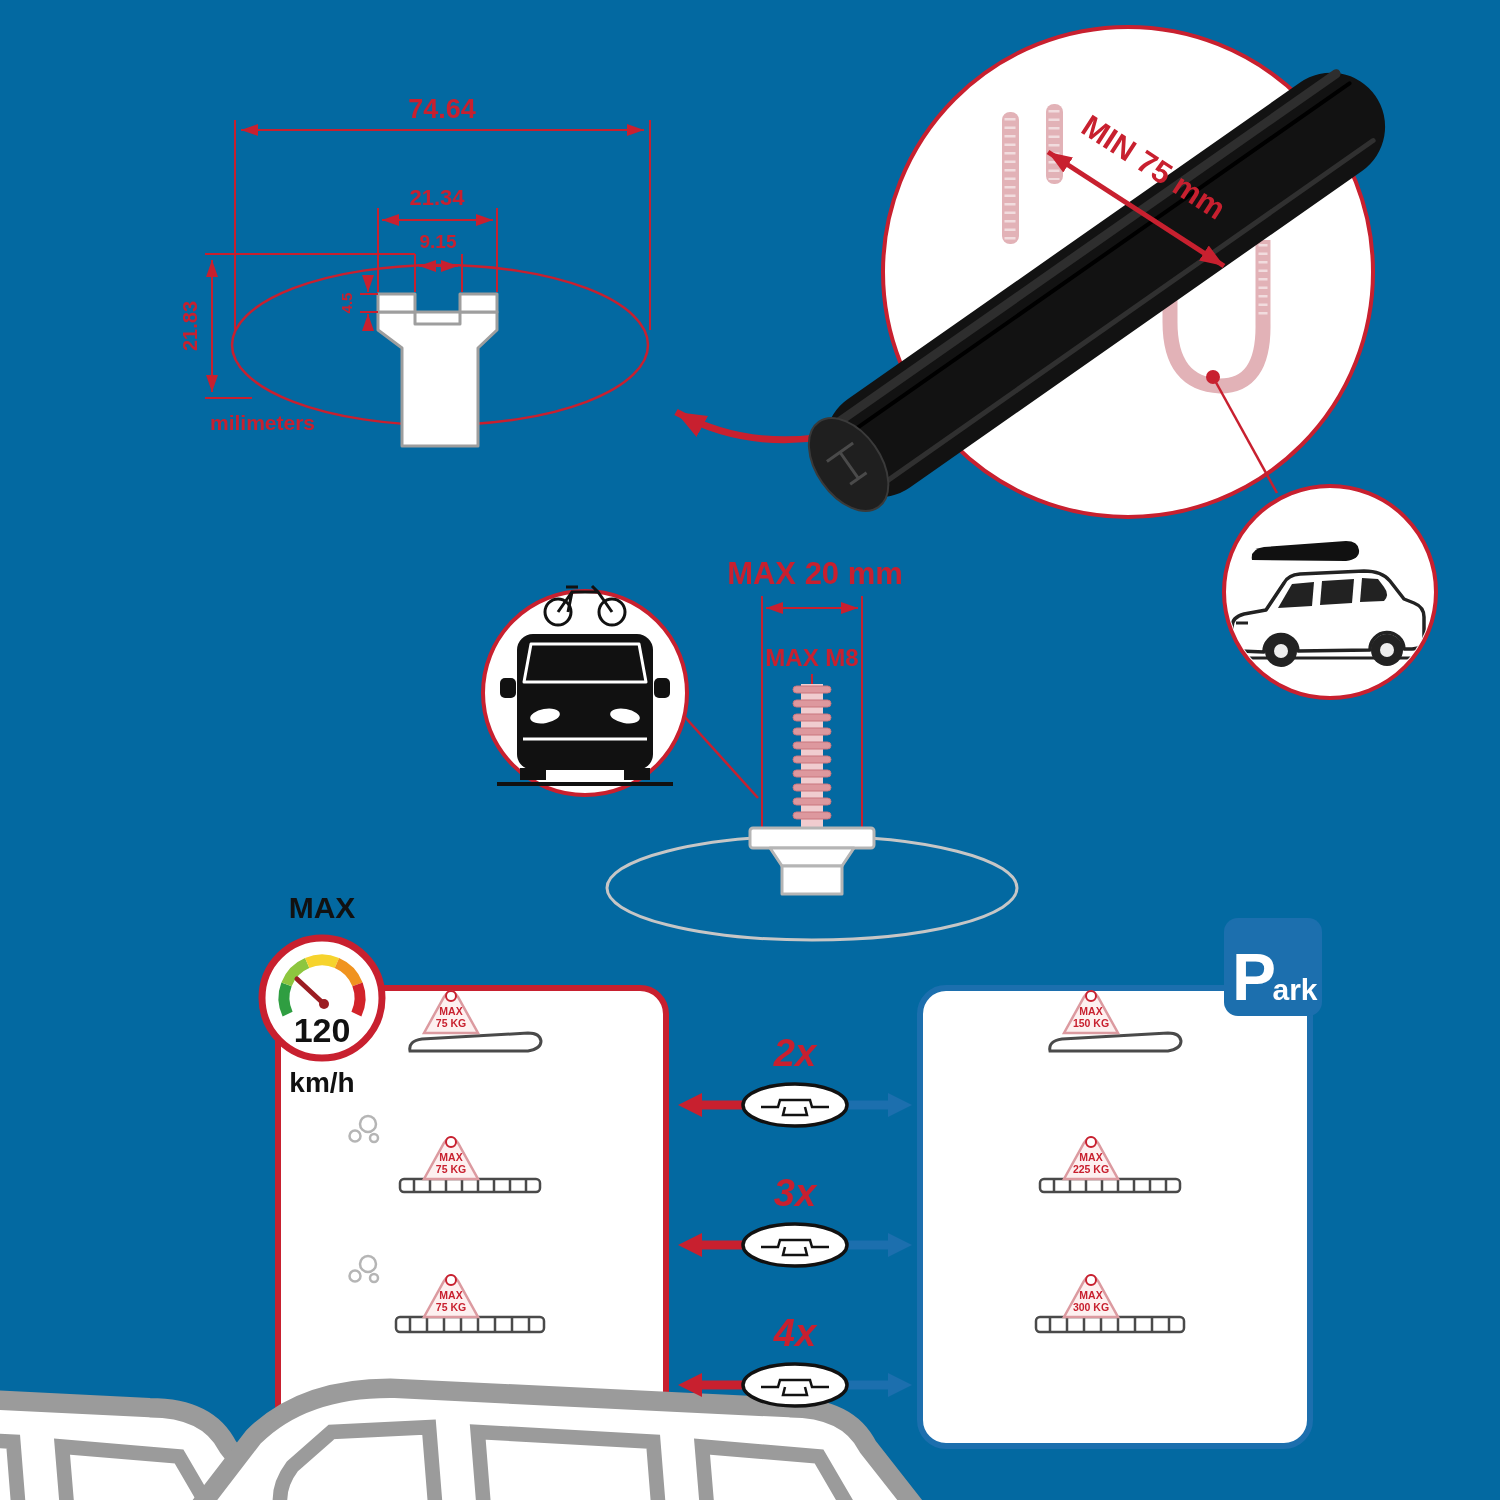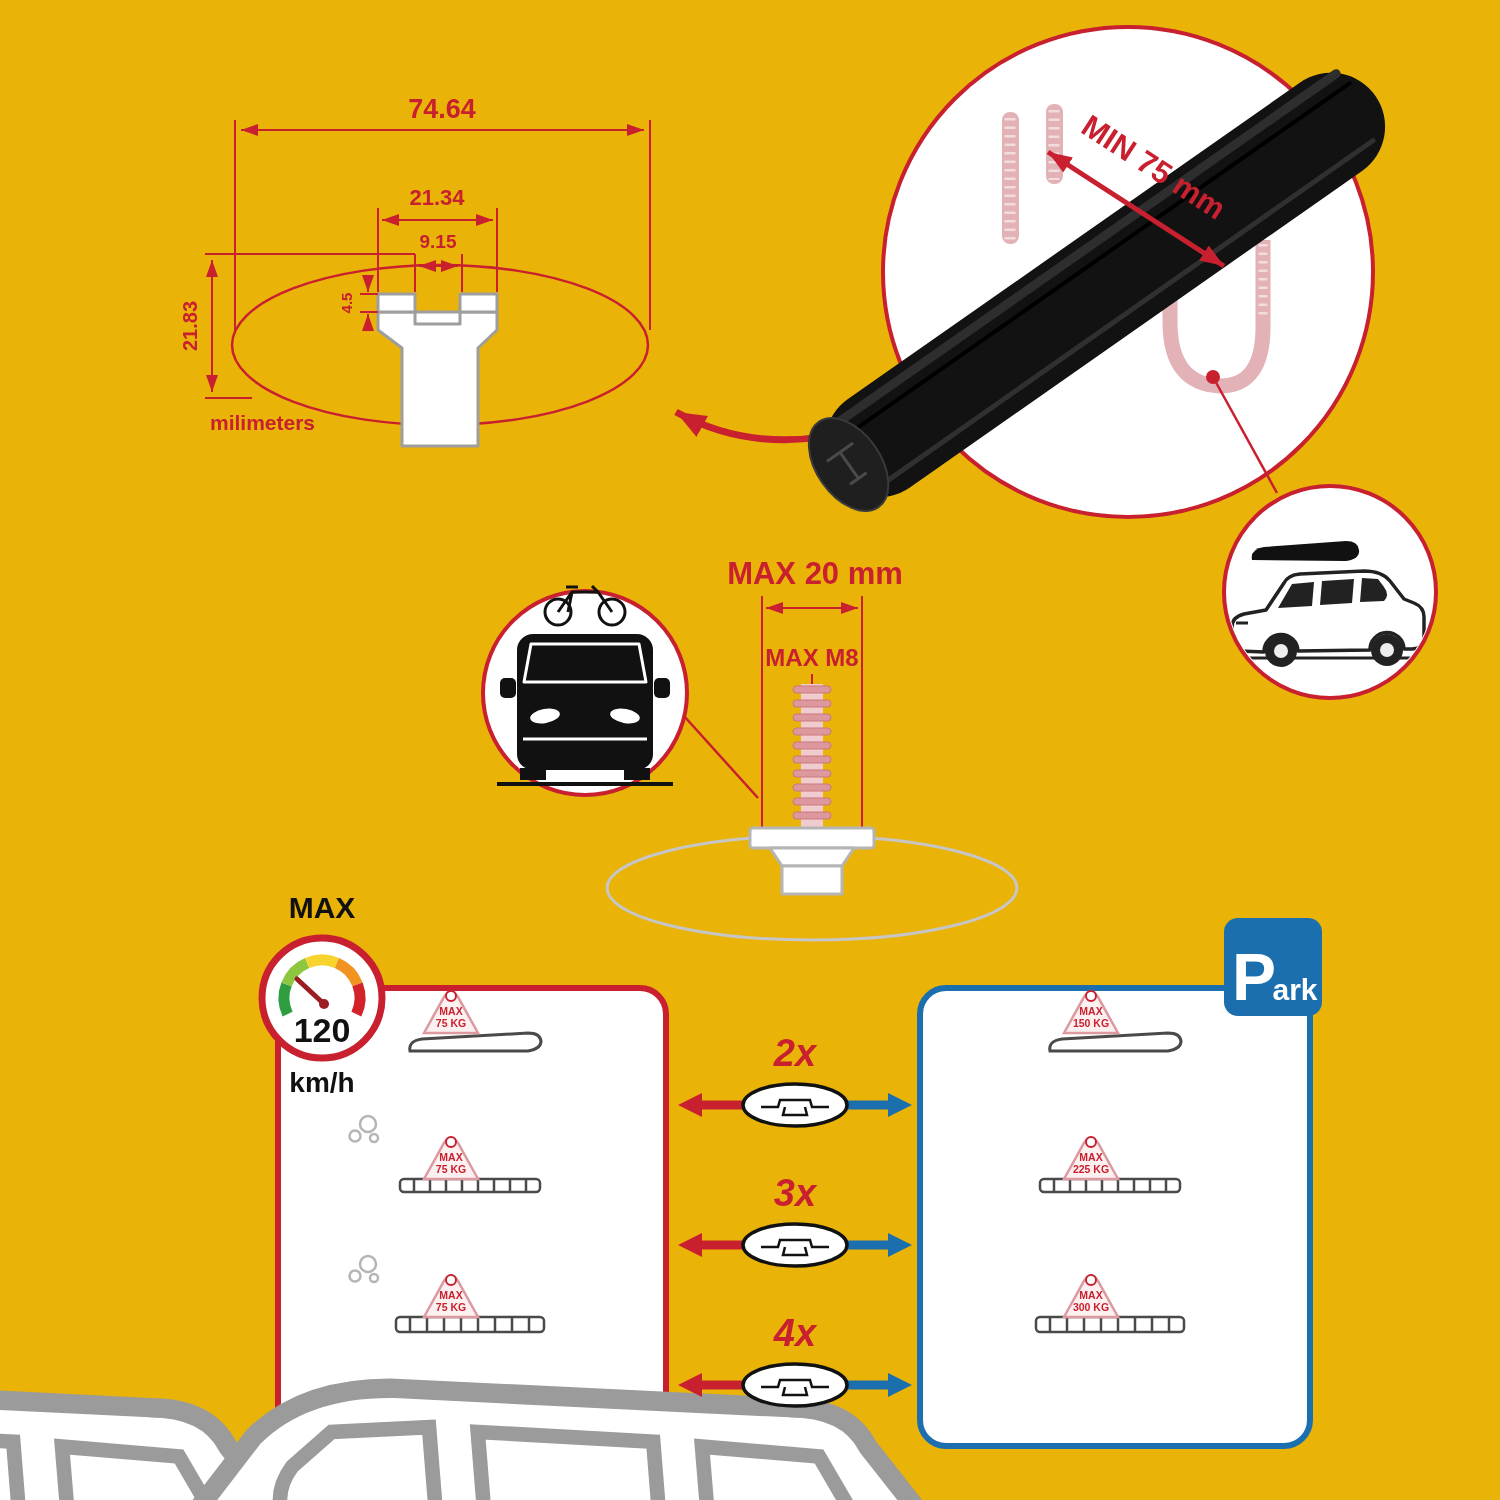--- a/index.html
+++ b/index.html
@@ -1,16 +1,16 @@
 <!DOCTYPE html>
 <html><head>
 <meta charset="utf-8">
 <style>
   html,body{margin:0;padding:0;background:#fff}
-  .canvas{position:relative;width:1500px;height:1500px;background:#eab308;overflow:hidden}
+  .canvas{position:relative;width:1500px;height:1500px;background:#0369a1;overflow:hidden}
   .canvas > svg{position:absolute;left:0;top:0}
   text{font-family:"Liberation Sans","DejaVu Sans",sans-serif}
   .dim{fill:#C8202F;font-weight:700}
   .blkT{fill:#111;font-weight:700}
   .tentT{fill:#C8202F;font-weight:700}
   .cntT{fill:#C8202F;font-weight:700;font-style:italic}
   .whT{fill:#fff;font-weight:700}
 </style>
 </head>
 <body>

